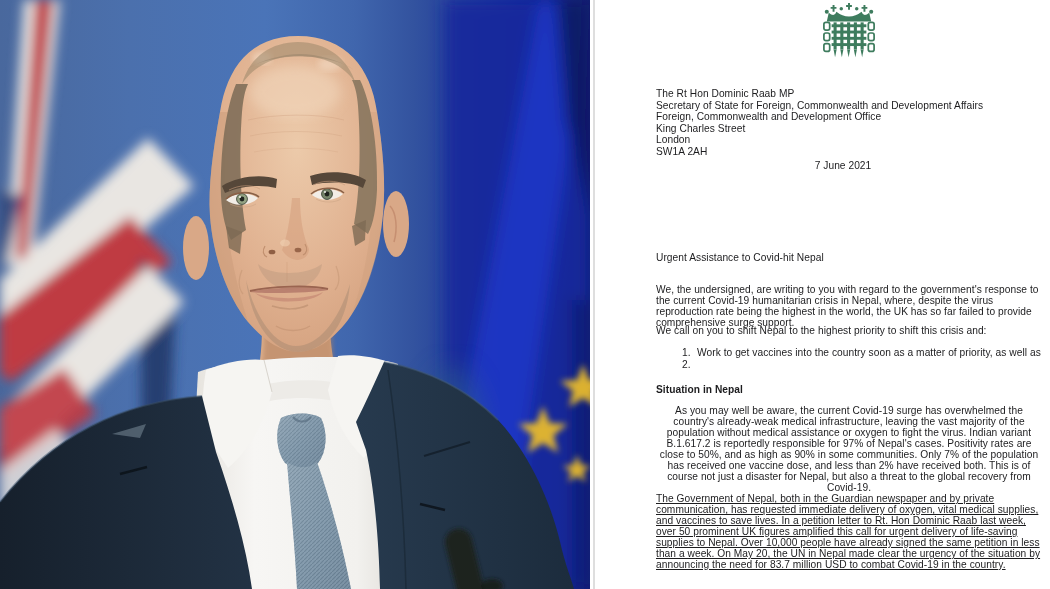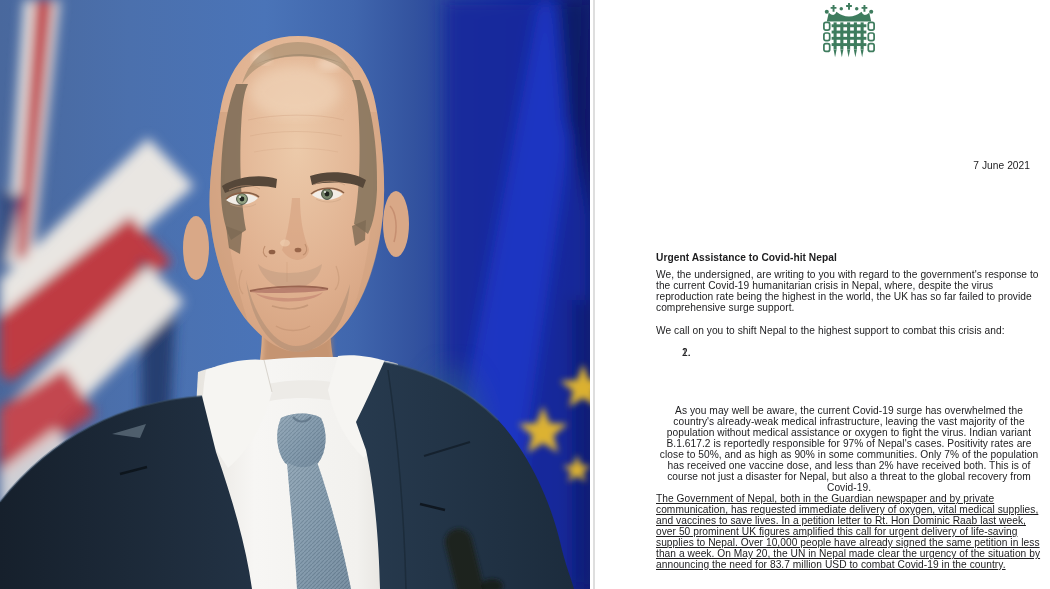--- a/index.html
+++ b/index.html
@@ -4,24 +4,24 @@
 <style>
   html,body{margin:0;padding:0;width:1050px;height:589px;overflow:hidden;background:#ffffff;}
   body{position:relative;font-family:"Liberation Sans",sans-serif;}
   .photo-panel{position:absolute;left:0;top:0;width:590px;height:589px;overflow:hidden;background:#46689e;}
   .photo-panel svg{display:block;}
   .page-edge{position:absolute;left:593px;top:0;width:2px;height:589px;background:#dedede;}
   .letter-panel{position:absolute;left:595px;top:0;width:455px;height:589px;background:#ffffff;color:#1c1c1e;}
   .logo{position:absolute;left:226px;top:2px;width:56px;height:62px;}
   .blk{position:absolute;left:61px;width:386px;font-size:10.2px;line-height:11px;letter-spacing:0.05px;}
   .recipient{top:88px;line-height:11.6px;}
-  .date{top:160px;text-align:right;padding-right:12px;box-sizing:border-box;}
+  .date{top:160px;text-align:center;padding-right:12px;box-sizing:border-box;}
   .salutation{top:223px;}
-  .subject{top:252px;font-weight:700;}
-  .para-intro{top:269px;}
+  .subject{top:252px;font-weight:400;}
+  .para-intro{top:284px;}
   .para-call{top:325px;}
   .list{top:347px;}
   .li{position:relative;padding-left:41px;line-height:11.5px;}
   .li .num{position:absolute;left:26px;}
   .heading{top:384px;font-weight:700;}
   .para-situation{top:405px;text-align:center;}
   .para-government{top:493px;text-decoration:underline;}
 </style>
 </head>
 <body>
@@ -262,30 +262,39 @@
         <rect x="3" y="20" width="6" height="8" rx="2"></rect>
         <rect x="3" y="31" width="6" height="8" rx="2"></rect>
         <rect x="3" y="42" width="6" height="8" rx="2"></rect>
         <rect x="49" y="20" width="6" height="8" rx="2"></rect>
         <rect x="49" y="31" width="6" height="8" rx="2"></rect>
         <rect x="49" y="42" width="6" height="8" rx="2"></rect>
       </g>
     </svg>
   </div>
 
+  <div class="blk recipient">
+    <div>The Rt Hon Dominic Raab MP</div>
+    <div>Secretary of State for Foreign, Commonwealth and Development Affairs</div>
+    <div>Foreign, Commonwealth and Development Office</div>
+    <div>King Charles Street</div>
+    <div>London</div>
+    <div>SW1A 2AH</div>
+  </div>
 
   <div class="blk date">7 June 2021</div>
   <div class="blk subject">Urgent Assistance to Covid-hit Nepal</div>
   <div class="blk para-intro">We, the undersigned, are writing to you with regard to the government's response to the current Covid-19 humanitarian crisis in Nepal, where, despite the virus reproduction rate being the highest in the world, the UK has so far failed to provide comprehensive surge support.</div>
-  <div class="blk para-call">We call on you to shift Nepal to the highest support to combat this crisis and:</div>
+  <div class="blk para-call">We call on you to shift Nepal to the highest priority to shift this crisis and:</div>
 
   <div class="blk list">
     <div class="li">
-      <span class="num">1.</span>
+      <span class="num">1.</span><span>Work to get vaccines into the country soon as a matter of priority, as well as</span>
     </div>
     <div class="li">
       <span class="num">2.</span>
     </div>
   </div>
 
+  <div class="blk heading">Situation in Nepal</div>
   <div class="blk para-situation">As you may well be aware, the current Covid-19 surge has overwhelmed the country's already-weak medical infrastructure, leaving the vast majority of the population without medical assistance or oxygen to fight the virus. Indian variant B.1.617.2 is reportedly responsible for 97% of Nepal's cases. Positivity rates are close to 50%, and as high as 90% in some communities. Only 7% of the population has received one vaccine dose, and less than 2% have received both. This is of course not just a disaster for Nepal, but also a threat to the global recovery from Covid-19.</div>
   <div class="blk para-government">The Government of Nepal, both in the Guardian newspaper and by private communication, has requested immediate delivery of oxygen, vital medical supplies, and vaccines to save lives. In a petition letter to Rt. Hon Dominic Raab last week, over 50 prominent UK figures amplified this call for urgent delivery of life-saving supplies to Nepal. Over 10,000 people have already signed the same petition in less than a week. On May 20, the UN in Nepal made clear the urgency of the situation by announcing the need for 83.7 million USD to combat Covid-19 in the country.</div>
 </div>
 
 </body></html>

